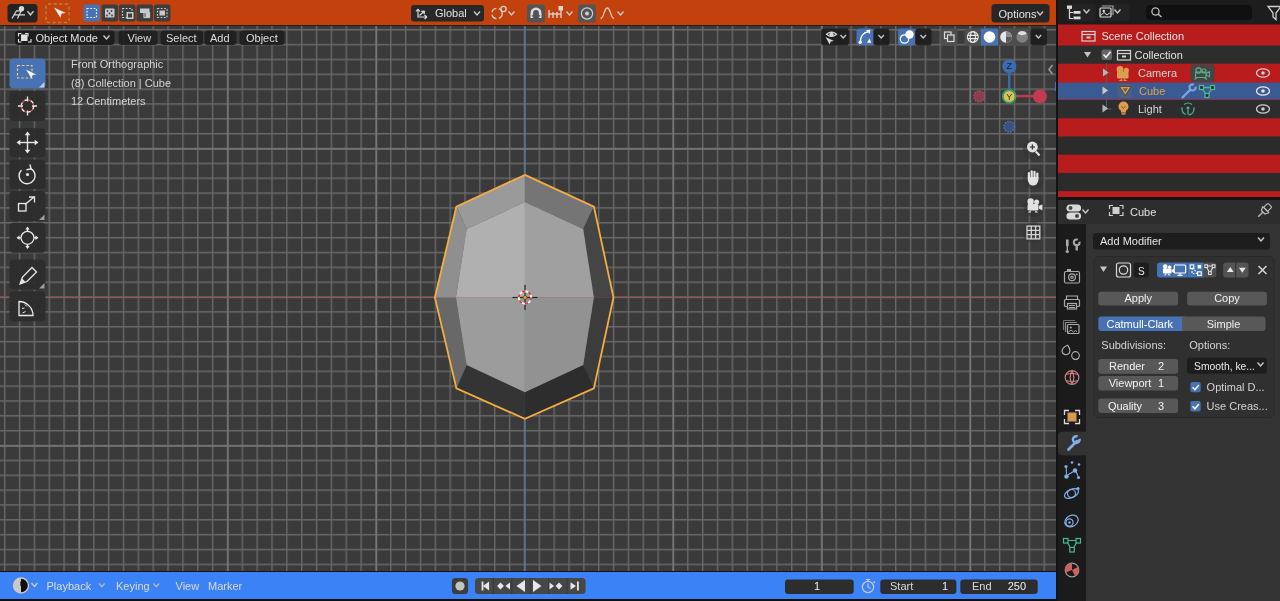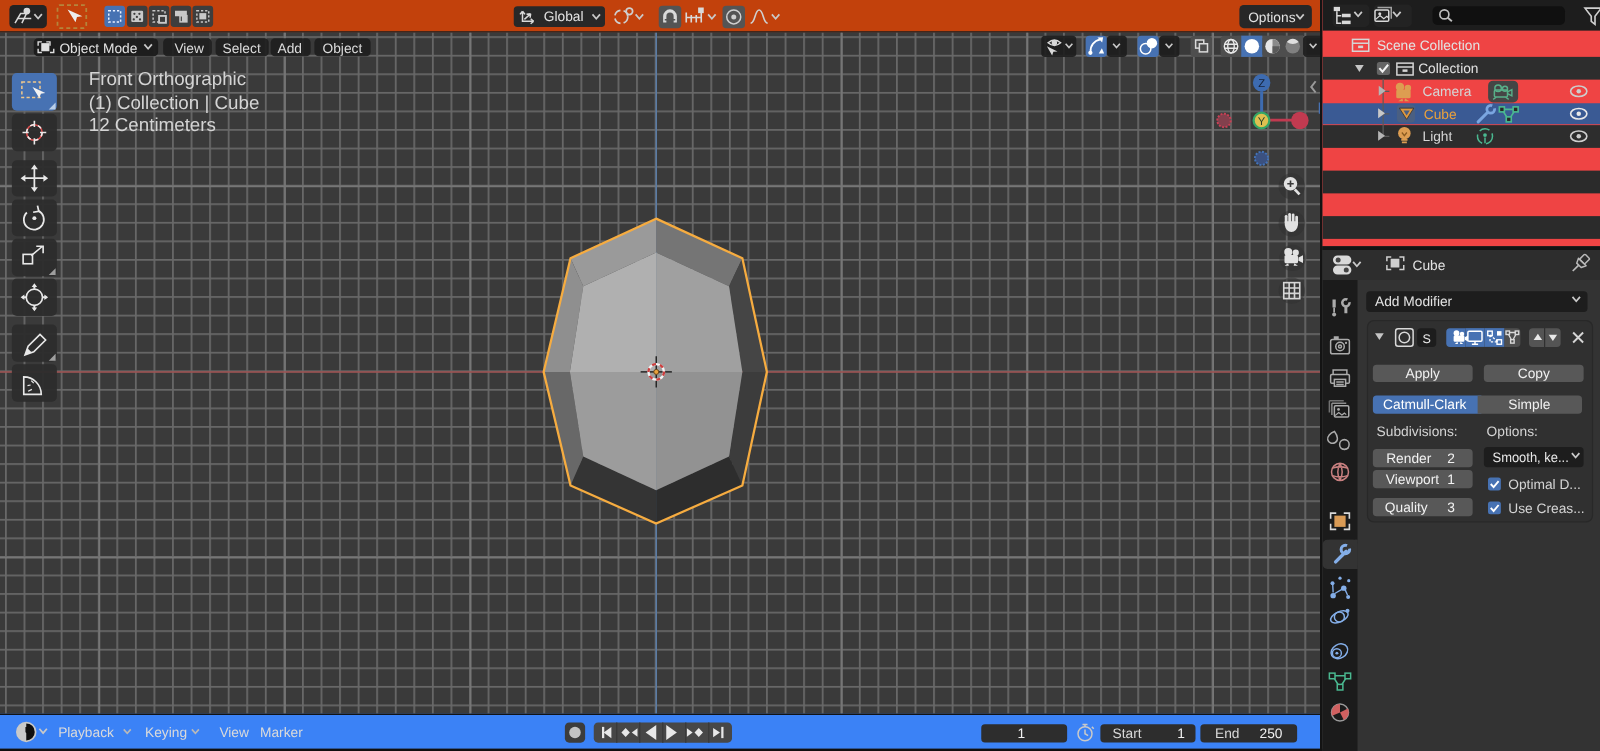--- a/index.html
+++ b/index.html
@@ -1,18 +1,18 @@
 <!DOCTYPE html>
 <html><head>
 <meta charset="utf-8">
 <style>
 html,body{margin:0;padding:0;width:1280px;height:601px;overflow:hidden;background:#333333;font-family:"Liberation Sans",sans-serif;}
 *{box-sizing:border-box;}
 .abs{position:absolute;}
-.txt{position:absolute;color:#d9d9d9;font-size:15px;line-height:14px;white-space:nowrap;}
+.txt{position:absolute;color:#d9d9d9;font-size:11px;line-height:14px;white-space:nowrap;}
 </style>
 </head>
 <body>
 
 <div class="abs" id="topbar" style="left:0;top:0;width:1056px;height:26px;background:#c2410c;border-bottom:1.5px solid #1e1e1e;">
 <svg width="1056" height="26" style="position:absolute;left:0;top:0">
 
   <g>
     <rect x="7.5" y="4" width="30" height="18.5" rx="3.5" fill="#232323"></rect>
     <g stroke="#d9d9d9" stroke-width="1.2" fill="none">
@@ -237,25 +237,25 @@
     <path d="M44.5 288.5 l-5.5 0 5.5-5.5 z" fill="#9f9f9f"></path>
 
     <g stroke="#e8e8e8" stroke-width="1.3" fill="none">
       <path d="M19 315.5 v-14 a14 14 0 0 1 14 14 z"></path>
       <path d="M22.5 313 l3-1.5 M22 308.5 l2.5-0.5 M25 304.5 l2 2" stroke-width="1"></path>
     </g>
   </g>
 </svg>
 
 <div class="txt" style="left:71px;top:31px;color:#d4d4d4;">Front Orthographic</div>
-<div class="txt" style="left:71px;top:50px;color:#d4d4d4;">(1) Collection | Cube</div>
+<div class="txt" style="left:71px;top:50px;color:#d4d4d4;">(8) Collection | Cube</div>
 <div class="txt" style="left:71px;top:68px;color:#d4d4d4;">12 Centimeters</div>
 </div>
 
-<div class="abs" id="vpheader" style="left:16px;top:26px;width:1056px;height:22px;">
+<div class="abs" id="vpheader" style="left:4px;top:26px;width:1056px;height:22px;">
 <svg width="1056" height="22" style="position:absolute;left:0;top:0">
 
   <rect x="11" y="4.5" width="99.5" height="14.5" rx="3.5" fill="#1b1b1b" fill-opacity="0.95"></rect>
   <g stroke="#e0e0e0" stroke-width="1.1" fill="none">
     <rect x="17" y="8.5" width="6.5" height="6.5" fill="#e0e0e0" stroke="none"></rect>
     <path d="M14.5 10.5 v-3 h3 M21 7.5 h3 v3 M27 13 v3 h-3 M17.5 16 h-3 v-3"></path>
   </g>
   <text x="31.5" y="16" font-size="11" fill="#e3e3e3">Object Mode</text>
   <path d="M99.5 9.5 l3 3.5 3-3.5" stroke="#c9c9c9" stroke-width="1.4" fill="none"></path>
 
@@ -379,21 +379,21 @@
   <text x="948" y="18.3" font-size="11" fill="#f0f0f0" text-anchor="end">1</text>
   <rect x="960.3" y="7.4" width="77.4" height="14.5" rx="3" fill="#2d2d2d"></rect>
   <text x="972" y="18.3" font-size="11" fill="#d9d9d9">End</text>
   <text x="1026" y="18.3" font-size="11" fill="#f0f0f0" text-anchor="end">250</text>
 </svg>
 </div>
 <div class="abs" style="left:0;top:599px;width:1280px;height:2px;background:#0f0f0f;"></div>
 
 <div class="abs" style="left:1056px;top:0;width:2px;height:601px;background:#131313;"></div>
 
-<div class="abs" id="outliner" style="left:1058px;top:0;width:222px;height:197px;background:#ef4444;">
+<div class="abs" id="outliner" style="left:1058px;top:0;width:222px;height:197px;background:#b91c1c;">
 <svg width="222" height="197" style="position:absolute;left:0;top:0">
 
   <rect x="0" y="0" width="222" height="24.5" fill="#1d1d1d"></rect>
 
   <rect x="8" y="3.5" width="29.5" height="18" rx="3.5" fill="#232323"></rect>
   <rect x="41" y="3.5" width="30.5" height="18" rx="3.5" fill="#232323"></rect>
   <g stroke="#d9d9d9" stroke-width="1.3" fill="#d9d9d9">
     <rect x="9" y="5.5" width="5" height="3.4" stroke="none"></rect>
     <rect x="15.5" y="11" width="7" height="2.8" stroke="none"></rect>
     <rect x="15.5" y="16.5" width="7" height="2.8" stroke="none"></rect>

